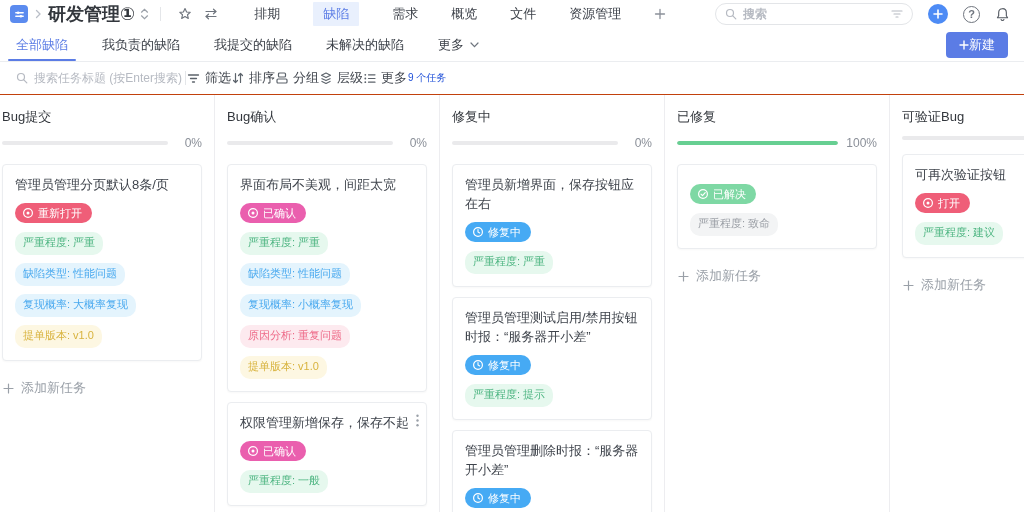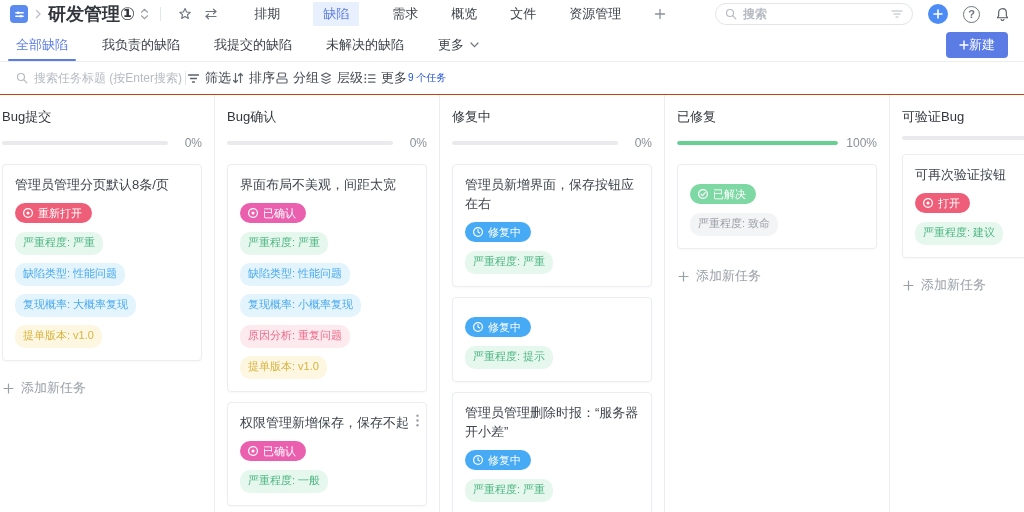--- a/index.html
+++ b/index.html
@@ -355,21 +355,21 @@
             <span>
               <svg width="12" height="12" viewBox="0 0 12 12">
                 <circle cx="6" cy="6" r="4.4" fill="none" stroke="#fff" stroke-width="1.2"></circle>
                 <path d="M6 3.6V6l1.7 1" fill="none" stroke="#fff" stroke-width="1.1" stroke-linecap="round"></path>
               </svg>
             </span>
             <span>修复中</span>
           </span><div class="tags">
             <span class="tag tag-green">严重程度: 严重</span>
           </div></div>
-        <div class="card"><span class="badge badge-fixing">
+        <div class="card"><div class="card-title">管理员管理测试启用/禁用按钮时报：“服务器开小差”</div><span class="badge badge-fixing">
             <span>
               <svg width="12" height="12" viewBox="0 0 12 12">
                 <circle cx="6" cy="6" r="4.4" fill="none" stroke="#fff" stroke-width="1.2"></circle>
                 <path d="M6 3.6V6l1.7 1" fill="none" stroke="#fff" stroke-width="1.1" stroke-linecap="round"></path>
               </svg>
             </span>
             <span>修复中</span>
           </span><div class="tags">
             <span class="tag tag-green">严重程度: 提示</span>
           </div></div>

